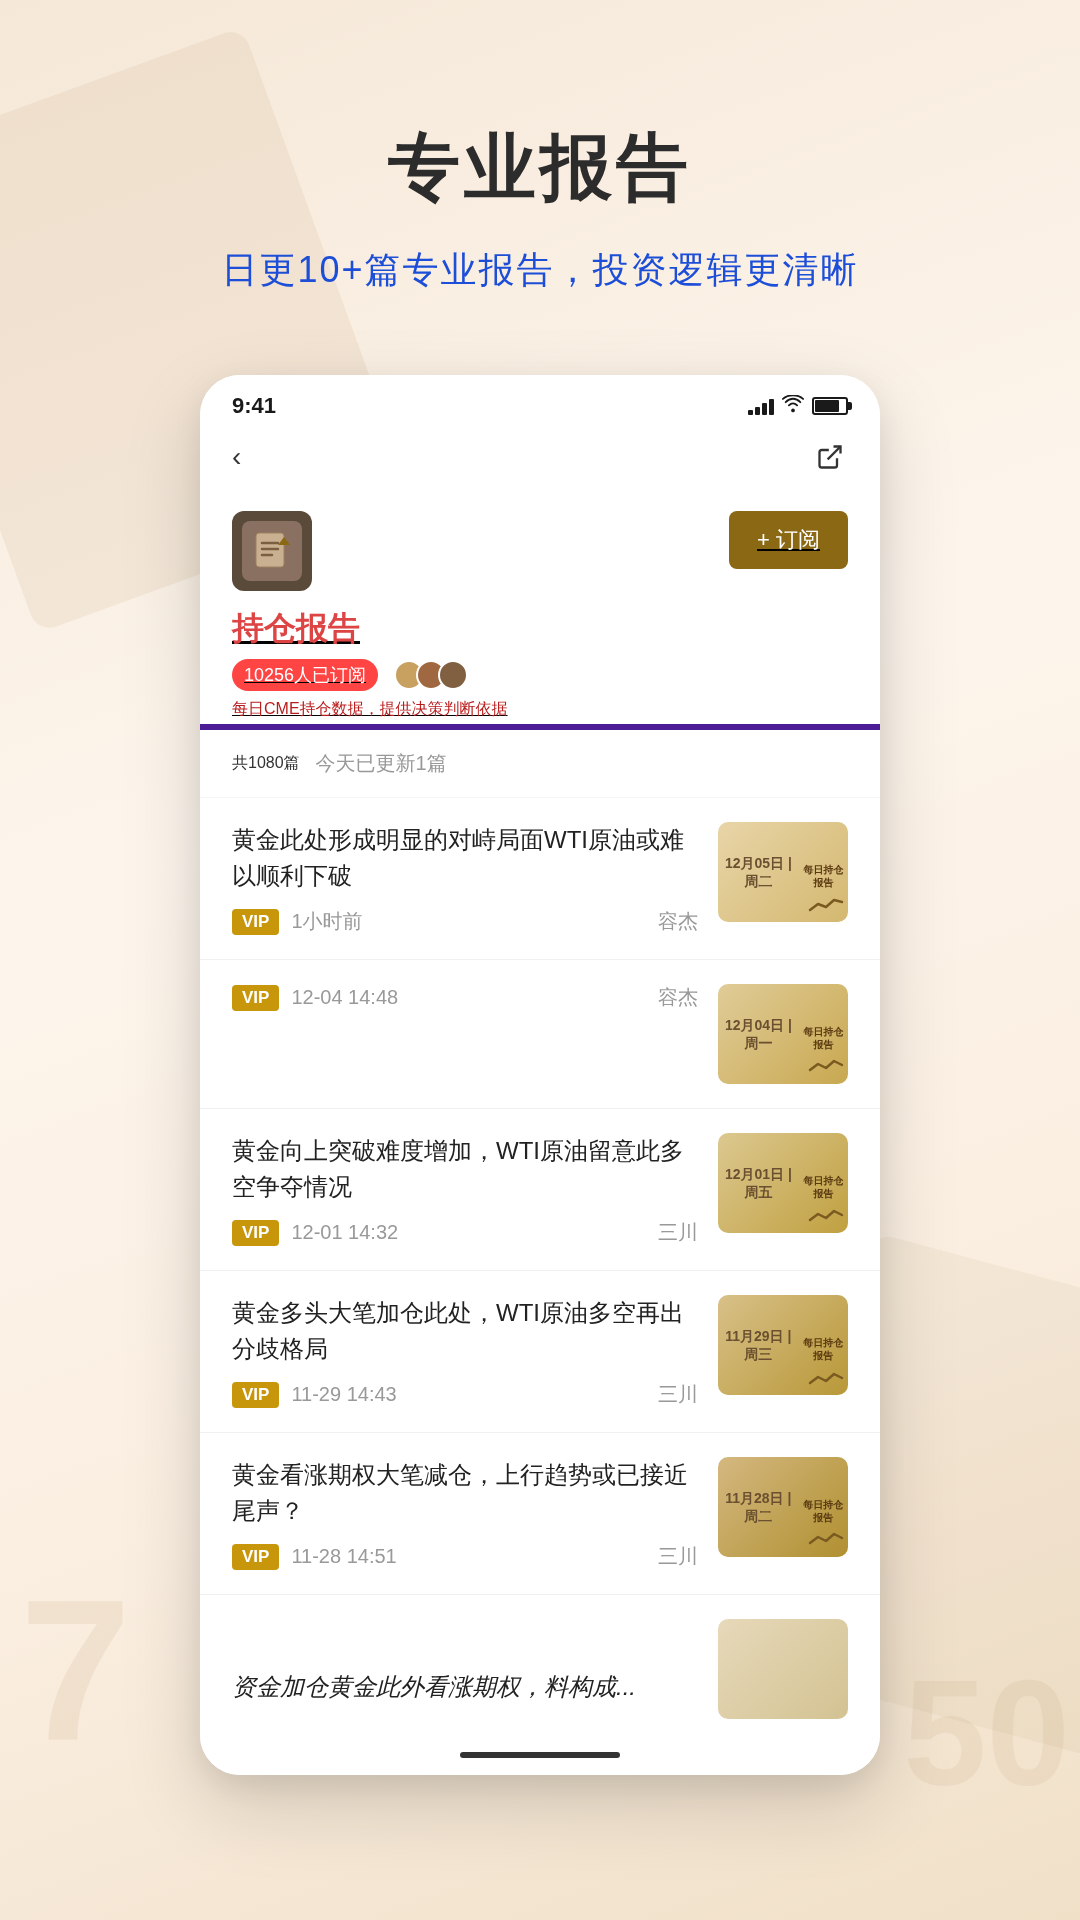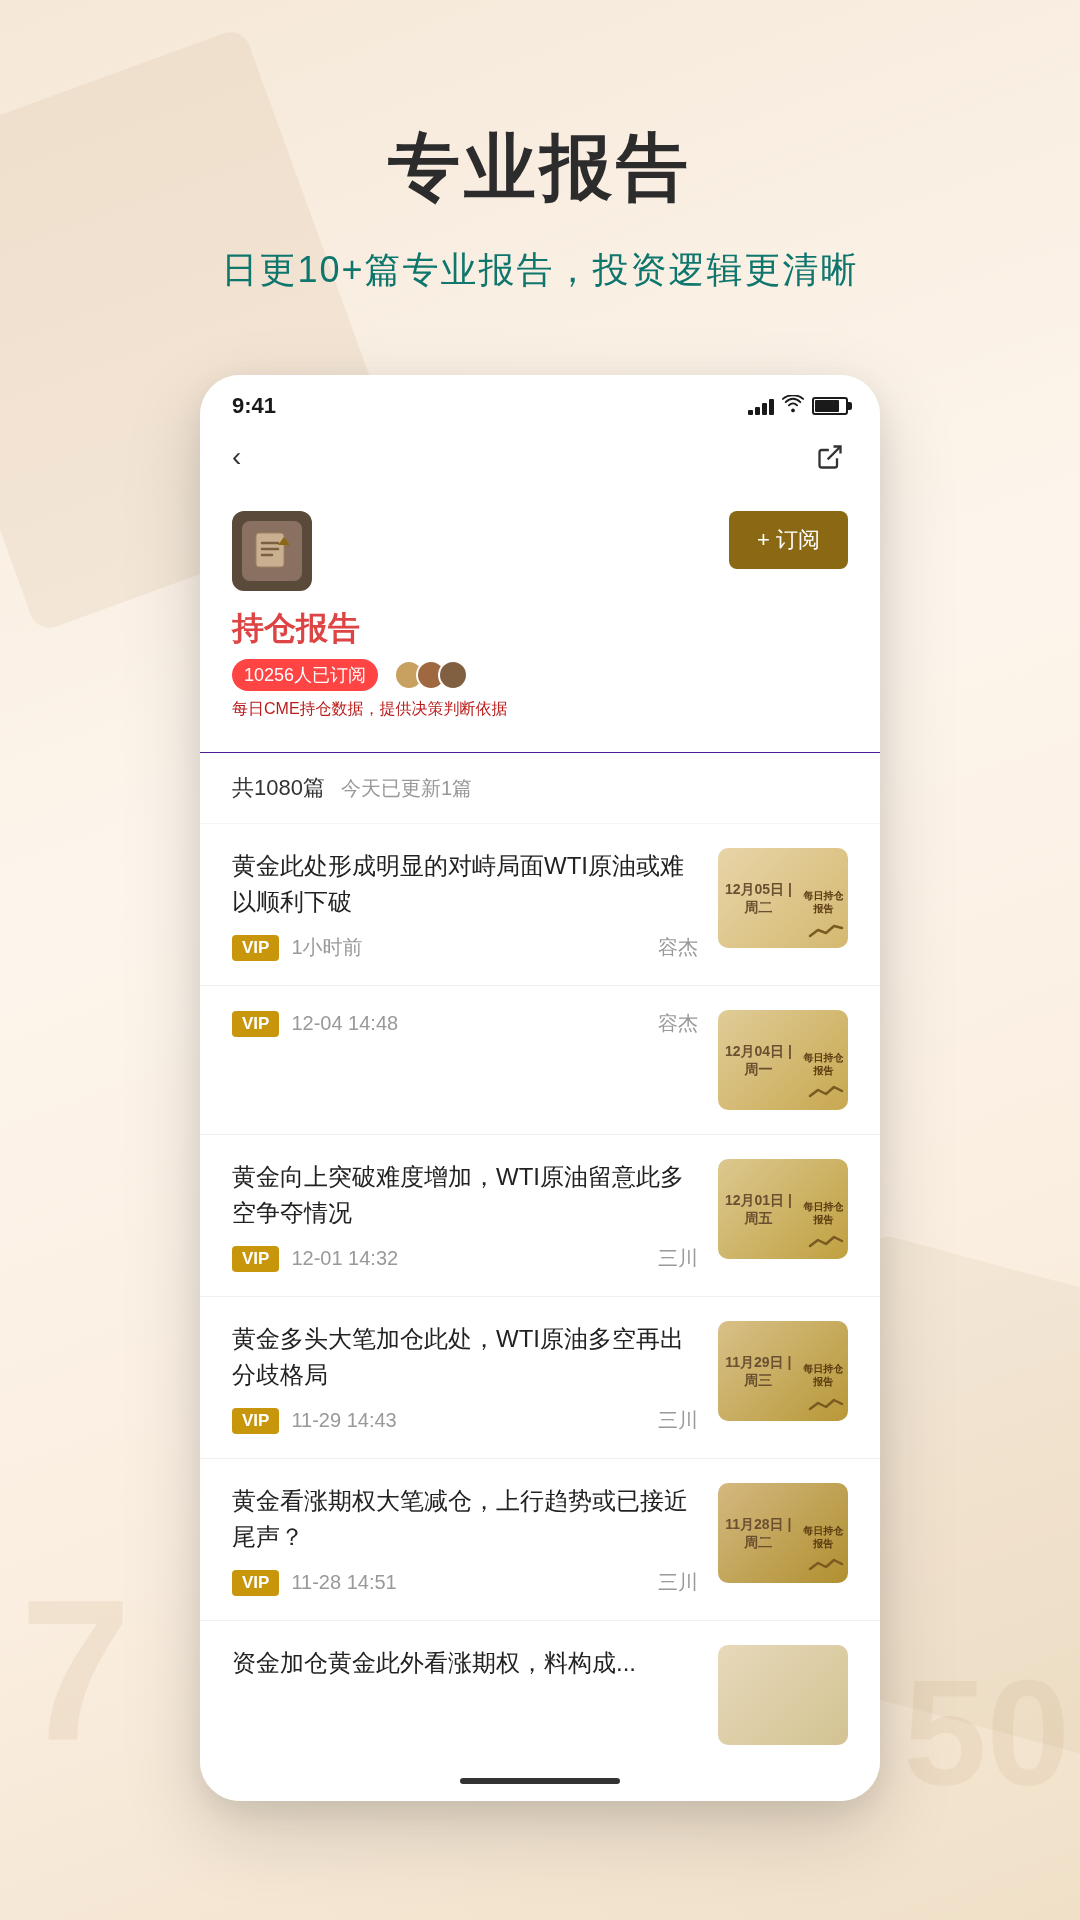--- a/index.html
+++ b/index.html
@@ -53,21 +53,21 @@
     .page-title {
       font-size: 72px;
       font-weight: 700;
       color: #2c2c2c;
       letter-spacing: 4px;
       margin-bottom: 30px;
     }
 
     .page-subtitle {
       font-size: 36px;
-      color: #0f766e;
+      color: #1d4ed8;
       font-weight: 400;
       letter-spacing: 2px;
     }
 
     
     .phone-container {
       display: flex;
       justify-content: center;
       padding: 40px 60px 80px;
       position: relative;
@@ -175,23 +175,24 @@
       justify-content: center;
     }
 
     .nav-share svg {
       width: 28px;
       height: 28px;
     }
 
     
     .channel-header {
-      padding: 20px 32px 32px;
+      padding: 20px 32px 4px;
       background: #fff;
-      border-bottom: 1px solid #4c1d95;
+      border-bottom: 6px solid #4c1d95;
+      text-decoration: underline;
     }
 
     .channel-top {
       display: flex;
       justify-content: space-between;
       align-items: flex-start;
       margin-bottom: 16px;
     }
 
     .channel-logo {
@@ -281,21 +282,21 @@
     .article-count-bar {
       padding: 20px 32px;
       background: #fff;
       display: flex;
       align-items: center;
       gap: 16px;
       border-bottom: 1px solid #f5f5f5;
     }
 
     .count-text {
-      font-size: 22px;
+      font-size: 16px;
       color: #333;
       font-weight: 500;
     }
 
     .update-text {
       font-size: 20px;
       color: #999;
     }
 
     
@@ -395,24 +396,25 @@
     .thumb-chart {
       position: absolute;
       bottom: 4px;
       right: 4px;
     }
 
     
     .article-item-partial {
       display: flex;
       justify-content: space-between;
-      align-items: flex-start;
+      align-items: flex-end;
       padding: 24px 32px 16px;
       gap: 32px;
       background: linear-gradient(to bottom, #fff 0%, #fff 60%, rgba(255,255,255,0) 100%);
+      font-style: italic;
     }
 
     
     .home-indicator {
       height: 40px;
       display: flex;
       align-items: center;
       justify-content: center;
       background: #fff;
     }

